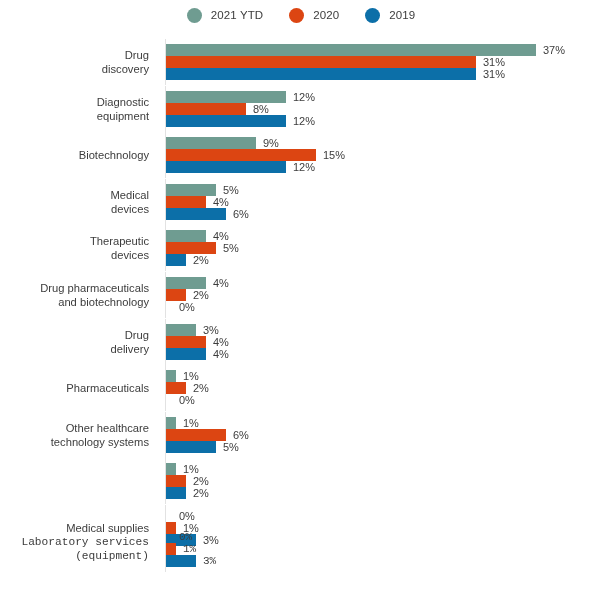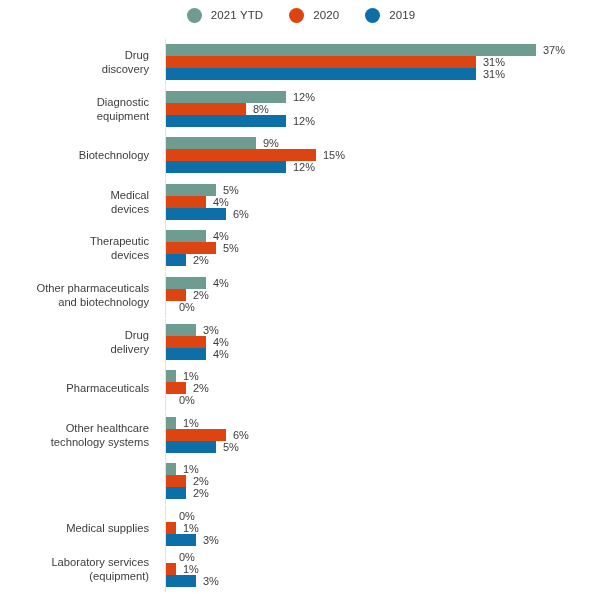--- a/index.html
+++ b/index.html
@@ -229,21 +229,21 @@
           <div class="bar-value">5%</div>
         </div>
         <div class="bar-row">
           <div class="bar" style="width: 20px; background: rgb(12, 111, 168);"></div>
           <div class="bar-value">2%</div>
         </div>
       </div>
     </div>
     <div class="group" style="top: 243px;">
       <div class="cat-label">
-        <span>Other pharmaceuticals</span>
+        <span>Drug pharmaceuticals</span>
         <span>and biotechnology</span>
       </div>
       <div class="axis-line"></div>
       <div class="bars">
         <div class="bar-row">
           <div class="bar" style="width: 40px; background: rgb(111, 156, 145);"></div>
           <div class="bar-value">4%</div>
         </div>
         <div class="bar-row">
           <div class="bar" style="width: 20px; background: rgb(220, 69, 18);"></div>
@@ -347,21 +347,21 @@
         <div class="bar-row">
           <div class="bar" style="width: 10px; background: rgb(220, 69, 18);"></div>
           <div class="bar-value">1%</div>
         </div>
         <div class="bar-row">
           <div class="bar" style="width: 30px; background: rgb(12, 111, 168);"></div>
           <div class="bar-value">3%</div>
         </div>
       </div>
     </div>
-    <div class="group" style="top: 517px;">
+    <div class="group" style="top: 497px; font-family: Liberation Mono, monospace;">
       <div class="cat-label">
         <span>Laboratory services</span>
         <span>(equipment)</span>
       </div>
       <div class="axis-line"></div>
       <div class="bars">
         <div class="bar-row">
           <div class="bar" style="width: 0px; background: rgb(111, 156, 145);"></div>
           <div class="bar-value" style="margin-left: 13px;">0%</div>
         </div>

